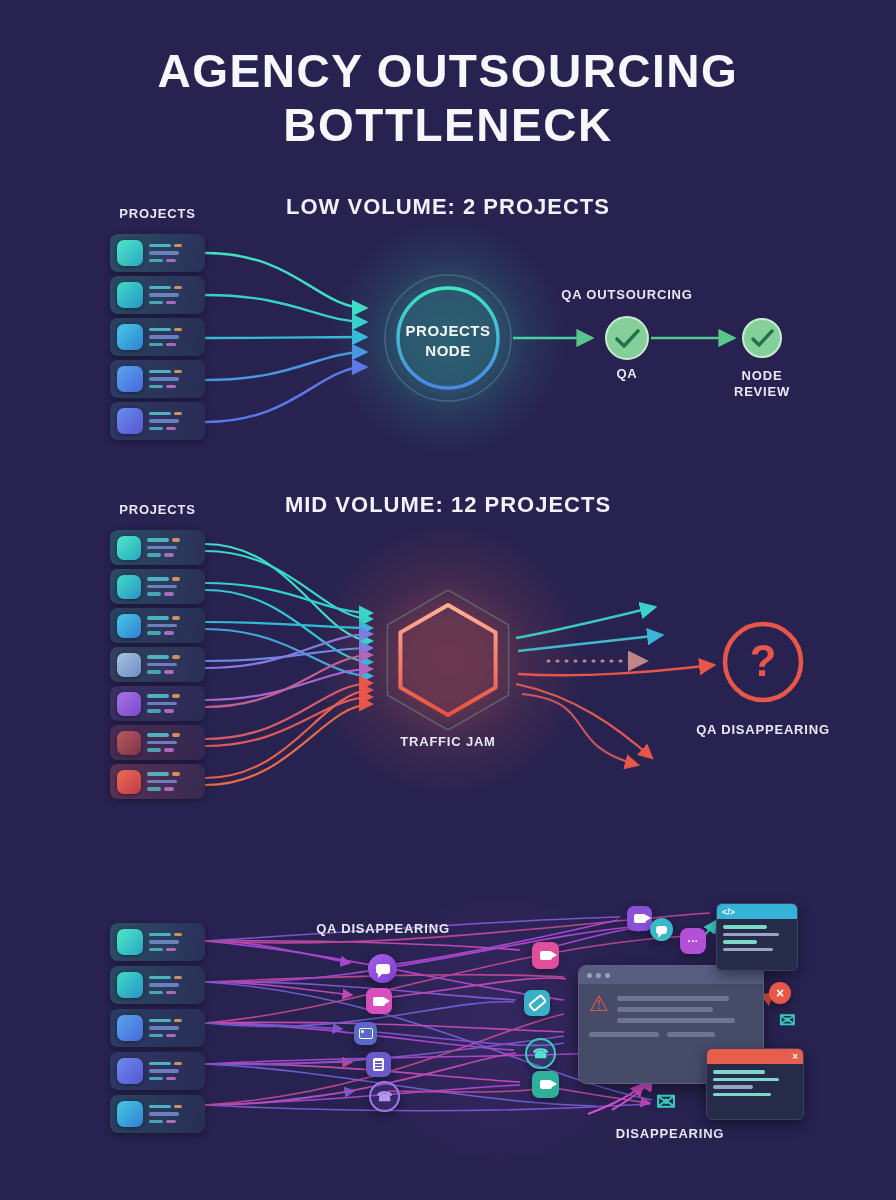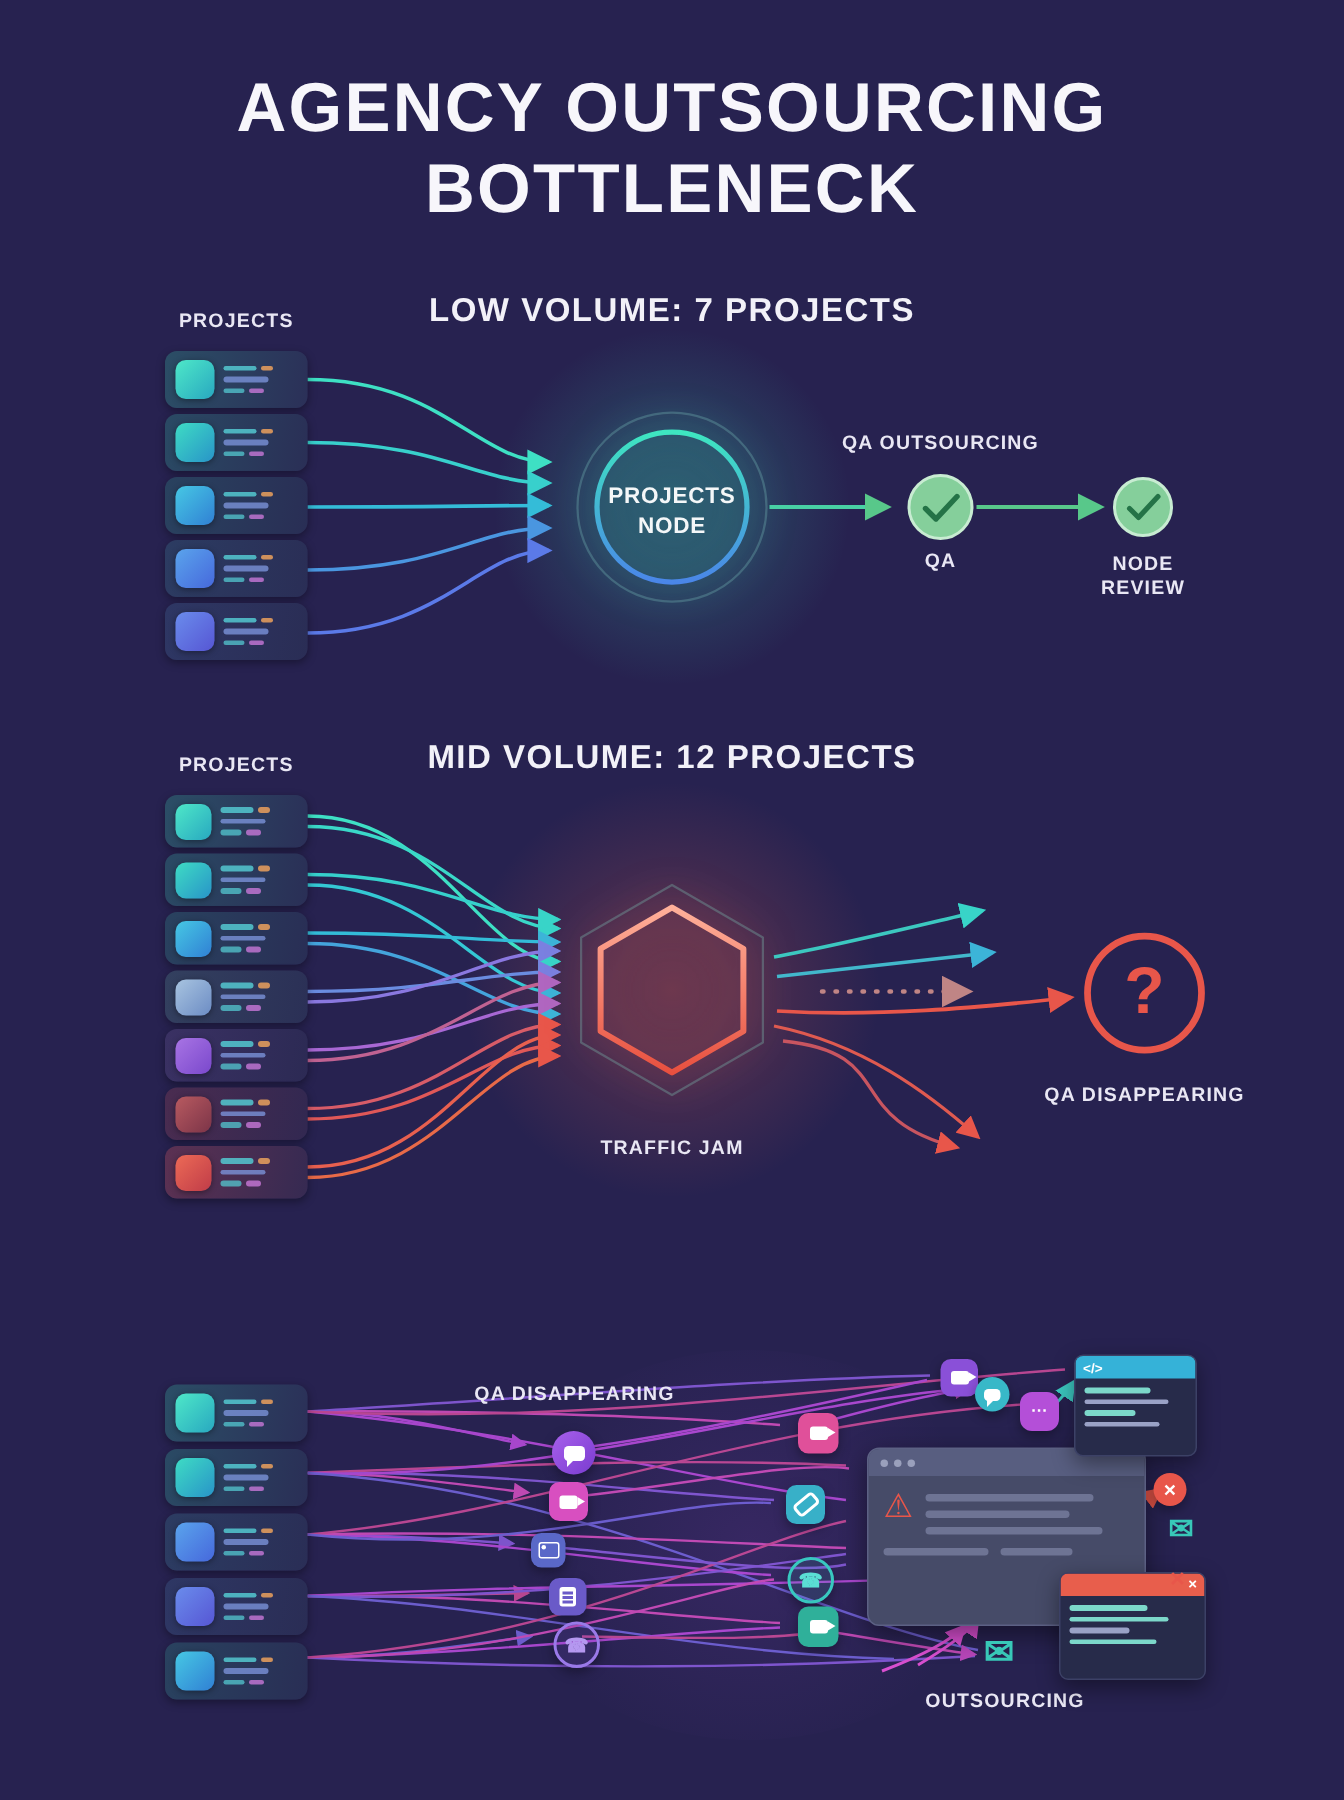--- a/index.html
+++ b/index.html
@@ -101,21 +101,21 @@
 <body>
 
 <div class="canvas">
 
   <div class="glow glow1"></div>
   <div class="glow glow2"></div>
   <div class="glow glow3"></div>
 
   <div class="title">AGENCY OUTSOURCING BOTTLENECK</div>
 
-  <div class="shead" style="top:194px">LOW VOLUME: 7 PROJECTS</div>
+  <div class="shead" style="top:194px">LOW VOLUME: 2 PROJECTS</div>
   <div class="lbl" style="top:206px;left:95px;width:125px">PROJECTS</div>
 
   <svg class="flow" style="top:190px;height:300px" viewBox="0 0 896 300">
     <defs>
       <linearGradient id="g1" x1="0" y1="0" x2="0" y2="1">
         <stop offset="0" stop-color="#3ee6c0"></stop>
           <stop offset="1" stop-color="#4a86e8"></stop>
       </linearGradient>
       <marker id="a1" markerWidth="7" markerHeight="7" refX="6" refY="3.5" orient="auto">
           <path d="M0,0 L7,3.5 L0,7 z" fill="#3ee0c4"></path>
@@ -409,21 +409,21 @@
             <span class="dash d0"></span>
           </div>
           <div class="prow r2">
             <span class="dash d0"></span>
             <span class="dash d1"></span>
           </div>
         </div>
       </div>
     </div>
   <div class="qmark">?</div>
-  <div class="lbl" style="top:757px;left:348px;width:200px">TRAFFIC JAM</div>
+  <div class="lbl" style="top:734px;left:348px;width:200px">TRAFFIC JAM</div>
   <div class="lbl" style="top:722px;left:663px;width:200px">QA DISAPPEARING</div>
 
 
   <svg class="flow" style="top:880px;height:320px" viewBox="0 0 896 320">
     <defs>
       <marker id="p1" markerWidth="7" markerHeight="7" refX="6" refY="3.5" orient="auto">
           <path d="M0,0 L7,3.5 L0,7 z" fill="#c44fe8"></path>
         </marker>
       <marker id="p2" markerWidth="7" markerHeight="7" refX="6" refY="3.5" orient="auto">
           <path d="M0,0 L7,3.5 L0,7 z" fill="#e052c8"></path>
@@ -569,21 +569,21 @@
             <span class="dash d0"></span>
           </div>
           <div class="prow r2">
             <span class="dash d0"></span>
             <span class="dash d1"></span>
           </div>
         </div>
       </div>
     </div>
   <div class="lbl" style="top:921px;left:288px;width:190px">QA DISAPPEARING</div>
-  <div class="lbl" style="top:1126px;left:580px;width:180px">OUTSOURCING</div>
+  <div class="lbl" style="top:1126px;left:580px;width:180px">DISAPPEARING</div>
 
   <div class="browser">
     <div class="b-head">
       <span class="bdot"></span>
       <span class="bdot"></span>
       <span class="bdot"></span>
     </div>
     <div class="b-body">
       <div class="warn">⚠</div>
       <div class="b-lines">

